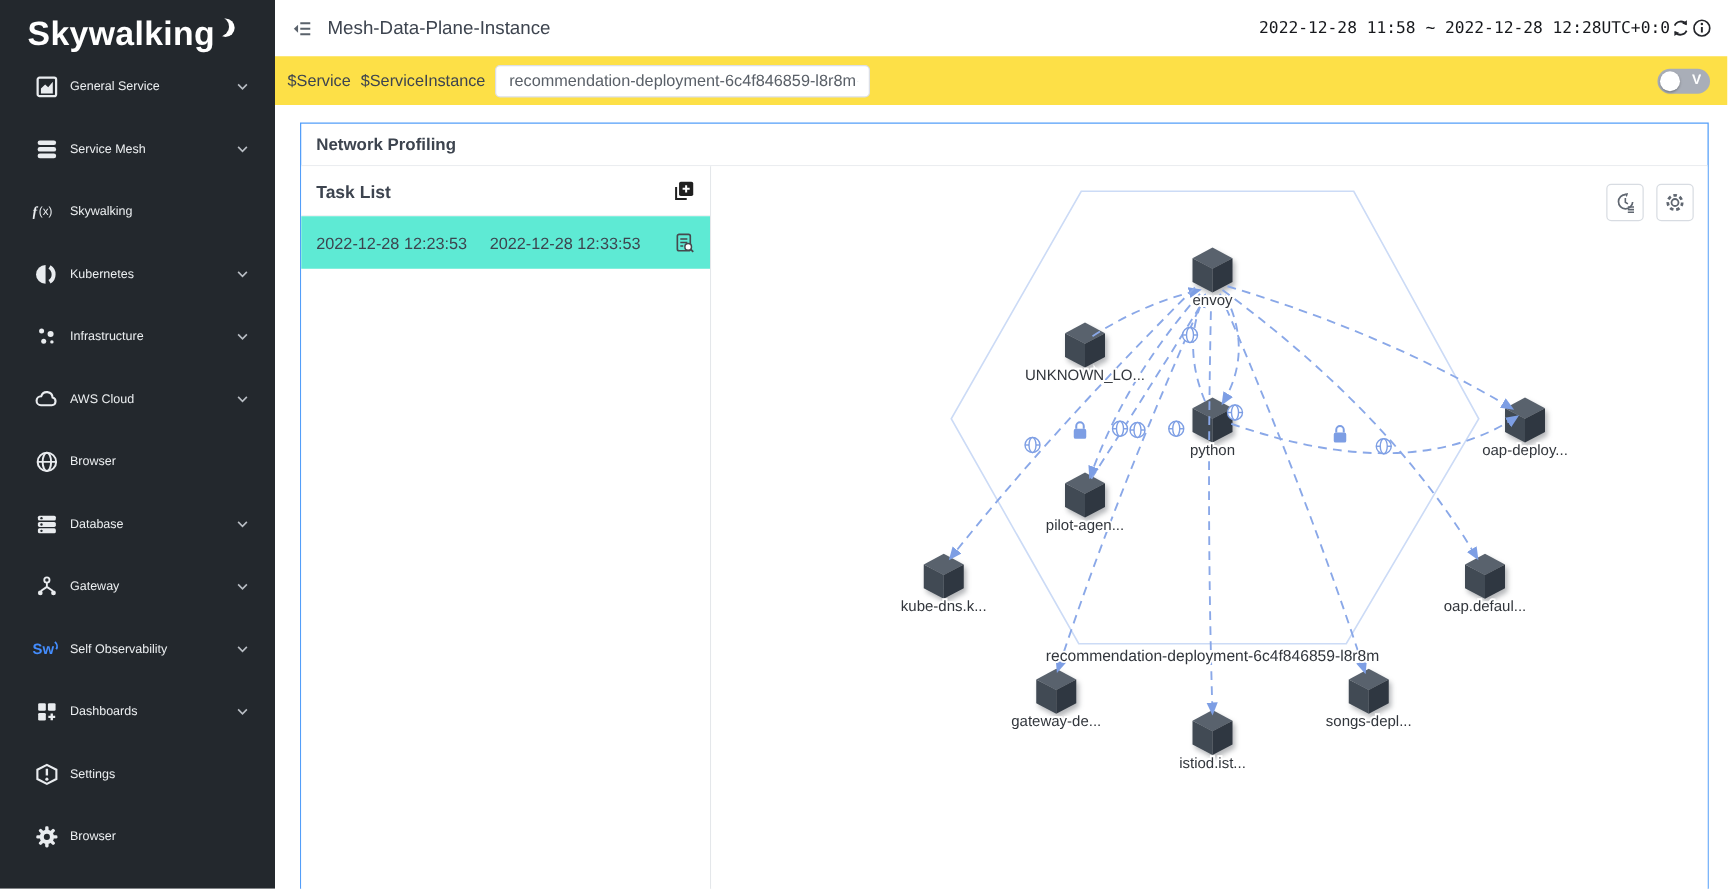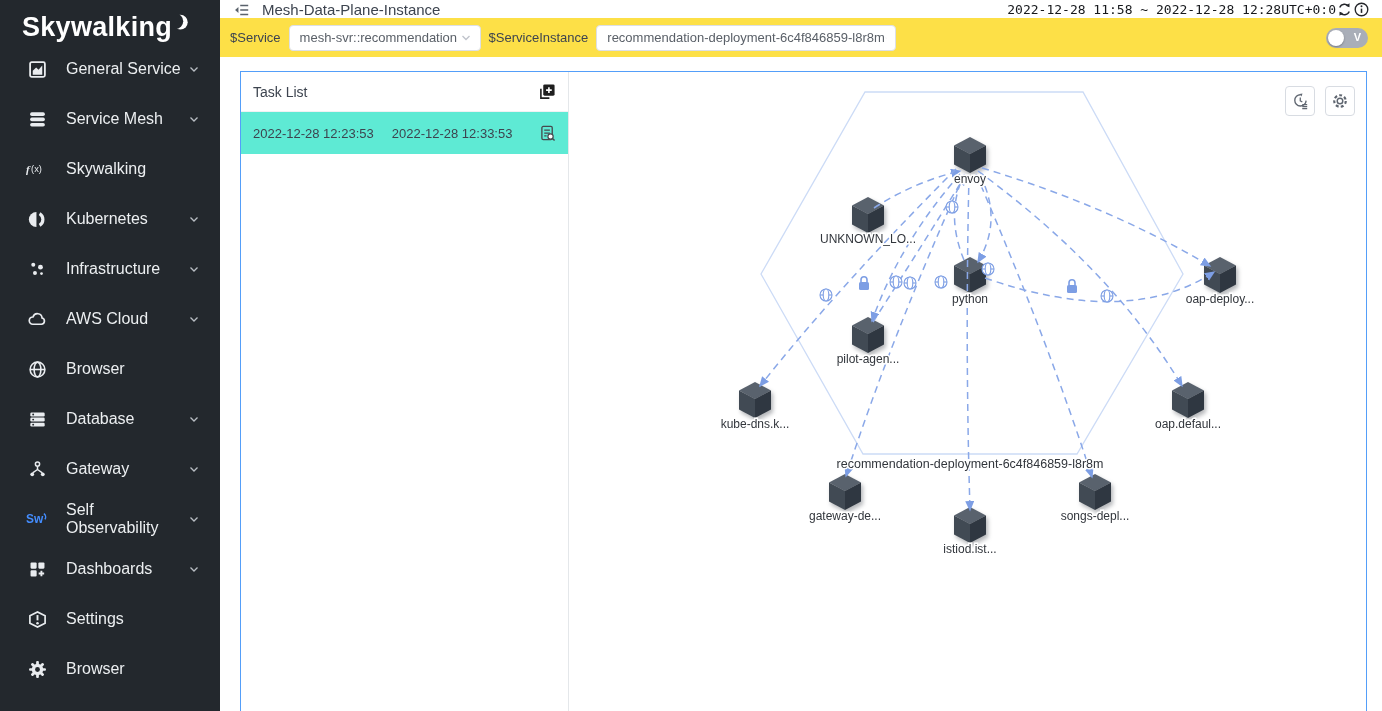--- a/index.html
+++ b/index.html
@@ -8,26 +8,26 @@
          font-family:"Liberation Sans", sans-serif; }
   .app { display:flex; width:100%; height:100%; }
 
   
   .sidebar { width:220px; background:#23282d; color:#e9ecef; flex-shrink:0; overflow:hidden; }
   .logo { display:flex; align-items:center; padding:14px 0 4px 22px; height:44px; }
   .logo-text { font-size:27px; font-weight:bold; letter-spacing:.3px; color:#fff; }
   .logo-crescent { margin-left:1px; margin-top:-8px; }
   .menu-item { display:flex; align-items:center; height:50px; padding:0 20px 0 26px; cursor:pointer; }
   .mi-icon { width:22px; display:flex; justify-content:center; align-items:center; }
-  .mi-label { margin-left:18px; font-size:16px; flex:1; color:#eceff1; }
+  .mi-label { margin-left:8px; font-size:10px; flex:1; color:#eceff1; }
   .mi-chev { color:#b9bec4; display:flex; }
 
   
   .main { flex:1; display:flex; flex-direction:column; min-width:0; }
-  .topbar { height:18px; display:flex; align-items:flex-end; padding:0 12px 0 8px; background:#fff; }
+  .topbar { height:45px; display:flex; align-items:center; padding:0 12px 0 8px; background:#fff; }
   .collapse-btn { display:flex; padding:0 6px; cursor:pointer; }
   .page-title { font-size:15px; color:#3d444f; margin-left:6px; }
   .topbar-right { margin-left:auto; display:flex; align-items:center; gap:0; }
   .time-range, .timezone { font-family:"DejaVu Sans Mono", monospace; font-size:13px; color:#16181c; }
   .icon-btn { display:flex; align-items:center; cursor:pointer; }
 
   .toolbar { height:39px; background:#fde047; display:flex; align-items:center; padding:0 14px 0 10px; gap:8px; }
   .var-label { font-size:13px; color:#3d444f; }
   .select { height:26px; background:#fff; border:1px solid #dcdfe6; border-radius:4px;
             display:flex; align-items:center; padding:0 8px 0 10px; cursor:pointer; }
@@ -41,21 +41,21 @@
 
   
   .content { flex:1; position:relative; background:#fff; min-height:0; }
   .panel { position:absolute; left:20px; top:14px; right:15px; bottom:-6px;
            border:1px solid #539ef9; display:flex; flex-direction:column; background:#fff; }
   .panel-header { height:34px; line-height:34px; padding-left:12px; font-size:13.5px; font-weight:bold;
                   color:#3d444f; border-bottom:1px solid #ebedf0; flex-shrink:0; }
   .panel-body { flex:1; display:flex; min-height:0; }
   .tasklist { width:328px; border-right:1px solid #e4e7ea; flex-shrink:0; display:flex; flex-direction:column; background:#fff; }
   .tl-header { height:40px; display:flex; align-items:center; padding:0 12px; border-bottom:1px solid #f0f1f3; }
-  .tl-title { font-size:14px; color:#3d444f; flex:1; }
+  .tl-title { font-size:14px; color:#3d444f; flex:1;font-weight:bold; }
   .tl-add { display:flex; cursor:pointer; }
   .task-row { height:42px; display:flex; align-items:center; background:#5eead4; padding:0 12px;
               font-size:13px; color:#3d444f; cursor:pointer; }
   .task-row .t1 { margin-right:18px; }
   .task-row .row-spacer { flex:1; }
   .task-view { display:flex; cursor:pointer; }
 
   .graph { flex:1; position:relative; min-width:0; background:#fff; }
   #graph-svg { position:absolute; left:0; top:4px; }
   .graph-tools { position:absolute; top:14px; right:11px; display:flex; gap:10px; }
@@ -303,42 +303,37 @@
             <circle cx="10" cy="10" r="7.4" fill="none" stroke="#24262b" stroke-width="1.6"></circle>
             <line x1="10" y1="9" x2="10" y2="14" stroke="#24262b" stroke-width="1.8"></line>
             <circle cx="10" cy="6.1" r="1.15" fill="#24262b"></circle>
           </svg>
         </span>
       </div>
     </header>
 
     <div class="toolbar">
       <span class="var-label">$Service</span>
-      <div class="select svc">
-        <span class="select-value">mesh-svr::recommendation</span>
-        <svg width="12" height="12" viewBox="0 0 12 12">
-          <path d="M2.5,4 L6,7.5 L9.5,4" fill="none" stroke="#c0c4cc" stroke-width="1.4"></path>
-        </svg>
-      </div>
       <span class="var-label">$ServiceInstance</span>
       <div class="select inst">
         <span class="select-value">recommendation-deployment-6c4f846859-l8r8m</span>
         <svg width="12" height="12" viewBox="0 0 12 12">
           <path d="M2.5,4 L6,7.5 L9.5,4" fill="none" stroke="#c0c4cc" stroke-width="1.4"></path>
         </svg>
       </div>
       <div class="toolbar-spacer"></div>
       <div class="mode-toggle">
         <span class="knob"></span>
         <span class="toggle-label">V</span>
       </div>
     </div>
 
     <div class="content">
       <section class="panel">
+        <div class="panel-header">Network Profiling</div>
         <div class="panel-body">
 
           <div class="tasklist">
             <div class="tl-header">
               <span class="tl-title">Task List</span>
               <span class="tl-add">
                 <svg width="17" height="17" viewBox="0 0 18 18">
                   <path d="M2,6 V16 H11" fill="none" stroke="#1f1f1f" stroke-width="1.7"></path>
                   <rect x="4.5" y="1.5" width="12" height="12" rx="1.5" fill="#1f1f1f"></rect>
                   <path d="M10.5,4.5 V10.5 M7.5,7.5 H13.5" stroke="#fff" stroke-width="1.7"></path>

